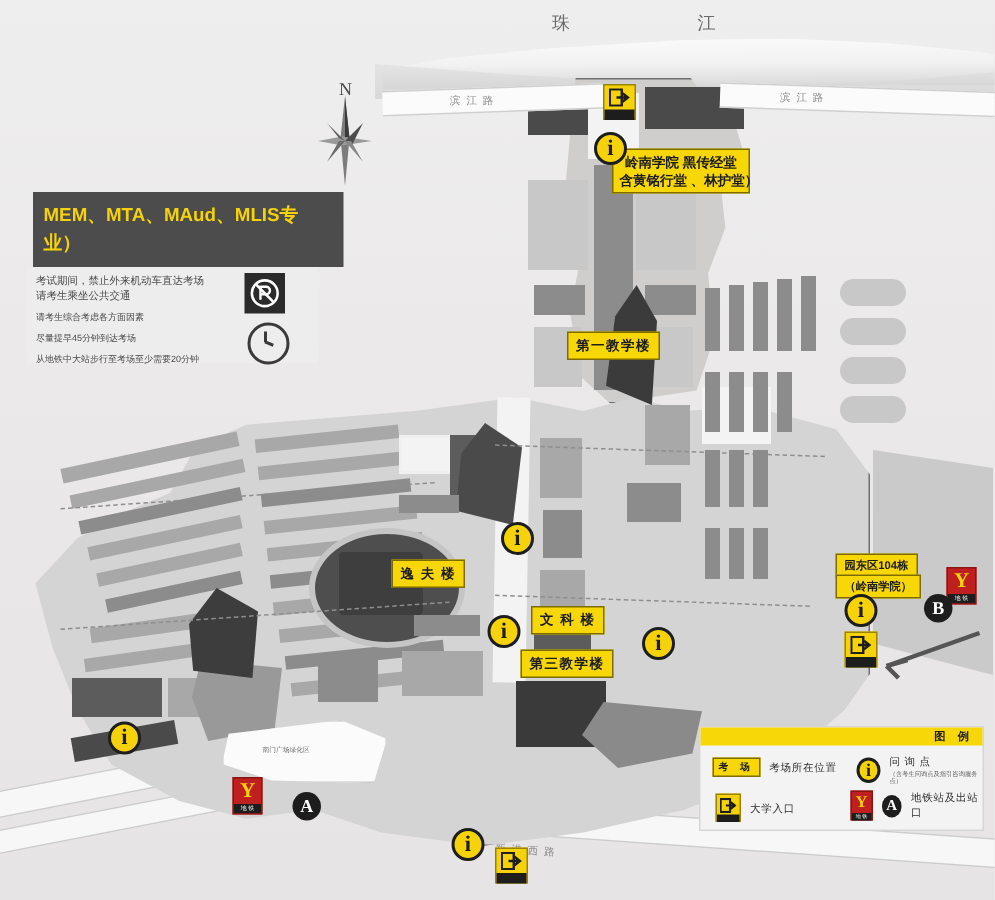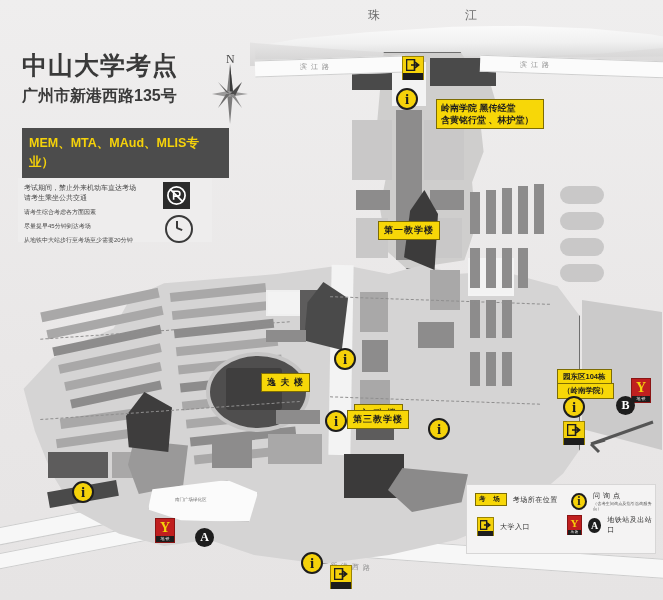--- a/index.html
+++ b/index.html
@@ -277,29 +277,29 @@
 
   <div class="dashline" style="left:40px;top:330px;width:250px;transform:rotate(-4deg);"></div>
   <div class="dashline" style="left:40px;top:410px;width:260px;transform:rotate(-4deg);"></div>
   <div class="dashline" style="left:330px;top:300px;width:220px;transform:rotate(2deg);"></div>
   <div class="dashline" style="left:330px;top:400px;width:210px;transform:rotate(2deg);"></div>
 
   <div class="white-poly">
     <span>南门广场绿化区</span>
   </div>
 
-  <div class="plabel two" style="left:408px;top:99px;width:108px;margin-left:28px;">
+  <div class="plabel two" style="left:408px;top:99px;width:92px;text-align:center;">
     <div>岭南学院  黑传经堂</div>
     <div>含黄铭行堂 、林护堂）</div>
   </div>
 
   <div class="plabel" style="left:378px;top:221px;">第一教学楼</div>
   <div class="plabel" style="left:261px;top:373px;">逸 夫 楼</div>
   <div class="plabel" style="left:354px;top:404px;">文 科 楼</div>
-  <div class="plabel" style="left:347px;top:410px;">第三教学楼</div>
+  <div class="plabel" style="left:347px;top:433px;">第三教学楼</div>
 
   <div class="plabel sm" style="left:557px;top:369px;">园东区104栋</div>
   <div class="plabel sm" style="left:557px;top:383px;">（岭南学院）</div>
 
   <div class="mk-info" style="left:396px;top:88px;">i</div>
   <div class="mk-info" style="left:334px;top:348px;">i</div>
   <div class="mk-info" style="left:325px;top:410px;">i</div>
   <div class="mk-info" style="left:428px;top:418px;">i</div>
   <div class="mk-info" style="left:72px;top:481px;">i</div>
   <div class="mk-info" style="left:563px;top:396px;">i</div>
@@ -344,24 +344,20 @@
   <div class="mk-metro" style="left:155px;top:518px;">
     <div class="g">Y</div>
     <div class="cap">地 铁</div>
   </div>
   <div class="mk-exit" style="left:195px;top:528px;">A</div>
 
   <svg class="arrow-big" viewBox="0 0 80 36">
     <path d="M78 4 L16 26 M16 26 L30 22 M16 26 L24 34" stroke="#555" stroke-width="3" fill="none"></path>
   </svg>
 
-  <div class="title-wrap">
-    <div class="title-main">中山大学考点</div>
-    <div class="title-sub">广州市新港西路135号</div>
-  </div>
 
   <div class="banner">
     <div>MEM、MTA、MAud、MLIS专业）</div>
   </div>
 
   <div class="notice">
     <div class="l1">考试期间，禁止外来机动车直达考场</div>
     <div class="l1">请考生乘坐公共交通</div>
     <div class="l2">请考生综合考虑各方面因素</div>
     <div class="l2">尽量提早45分钟到达考场</div>
@@ -388,20 +384,23 @@
       <polygon points="18,0 21,28 18,30" fill="#3a3a3a"></polygon>
       <polygon points="0,30 16,27 36,30 16,33" fill="#9b9a9a"></polygon>
       <polygon points="18,30 30,18 22,34" fill="#4d4c4c"></polygon>
       <polygon points="18,30 6,44 14,30" fill="#6c6b6b"></polygon>
       <polygon points="18,30 30,44 22,30" fill="#8a8989"></polygon>
       <polygon points="18,30 6,18 14,28" fill="#5a5959"></polygon>
     </svg>
   </div>
 
   <div class="legend">
+    <div class="legend-bar">
+      <span>图 例</span>
+    </div>
     <div class="legend-body">
 
       <div class="lg-row" style="left:8px;top:8px;">
         <span class="chip-exam">考 场</span>
         <span class="lg-txt">考场所在位置</span>
       </div>
 
       <div class="lg-row" style="left:104px;top:6px;">
         <span class="mk-info" style="position:relative;left:0;top:0;width:17px;height:17px;font-size:12px;border-width:2px;">i</span>
         <span class="lg-txt">

